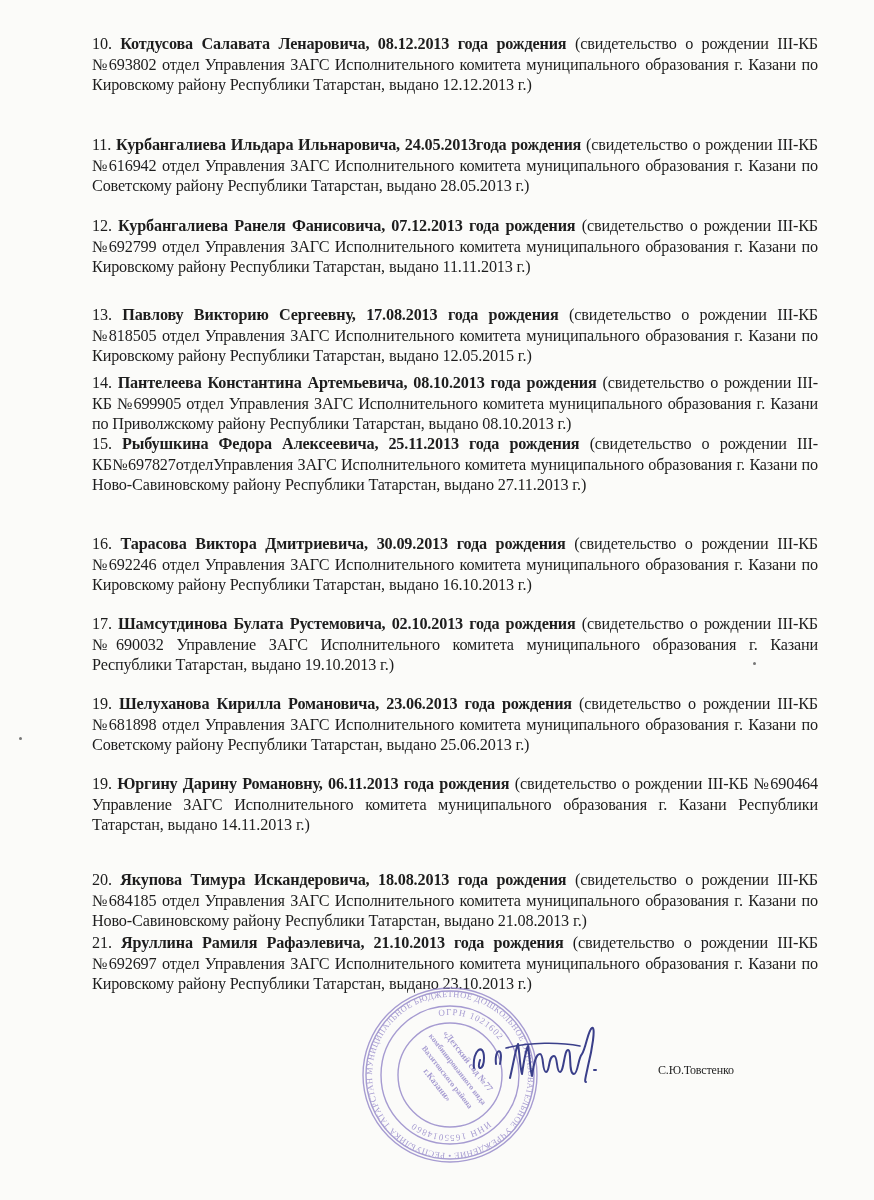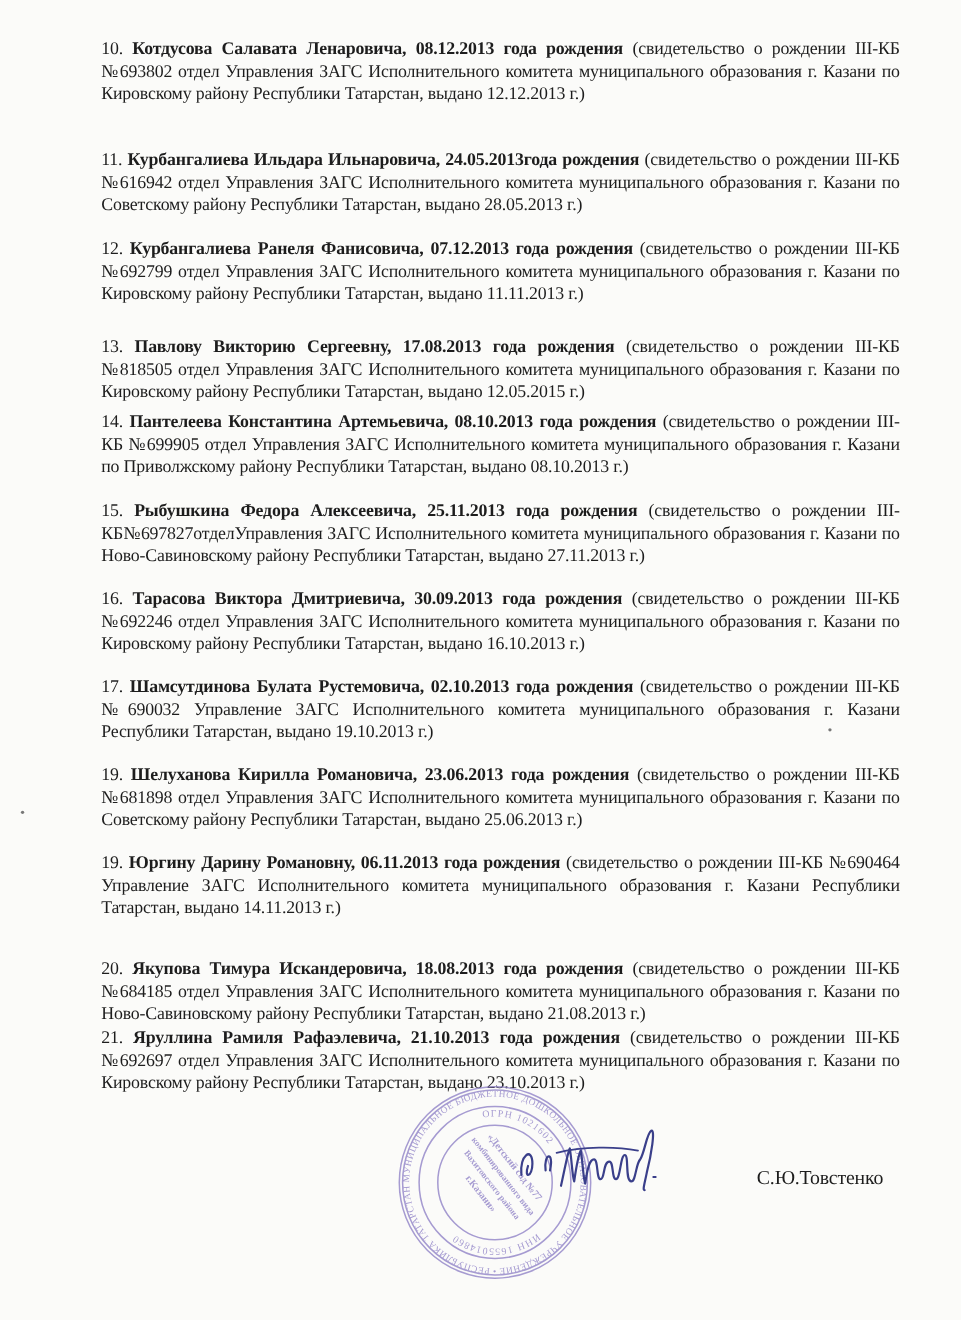--- a/index.html
+++ b/index.html
@@ -33,41 +33,41 @@
     }
     .entry .num { font-weight: normal; }
     .entry .name { font-weight: bold; }
     .entry .cert { font-weight: normal; }
 
     #e10 { top: 34px; }
     #e11 { top: 135px; }
     #e12 { top: 216px; }
     #e13 { top: 293px; margin-top: 12px; }
     #e14 { top: 373px; }
-    #e15 { top: 454px; }
+    #e15 { top: 434px; }
     #e16 { top: 534px; }
     #e17 { top: 614px; }
     #e18 { top: 694px; }
     #e19 { top: 774px; }
     #e20 { top: 870px; }
     #e21 { top: 933px; }
 
     .footer-left {
       position: absolute;
       left: 92px;
       top: 1060px;
       font-size: 16.2px;
       line-height: 20px;
       letter-spacing: -0.15px;
     }
     .footer-right {
       position: absolute;
-      left: 688px;
+      left: 658px;
       top: 1060px;
-      font-size: 18px;
+      font-size: 12px;
       line-height: 20px;
       letter-spacing: -0.15px;
     }
     .stamp {
       position: absolute;
       left: 360px;
       top: 985px;
       width: 180px;
       height: 180px;
       opacity: 0.75;

